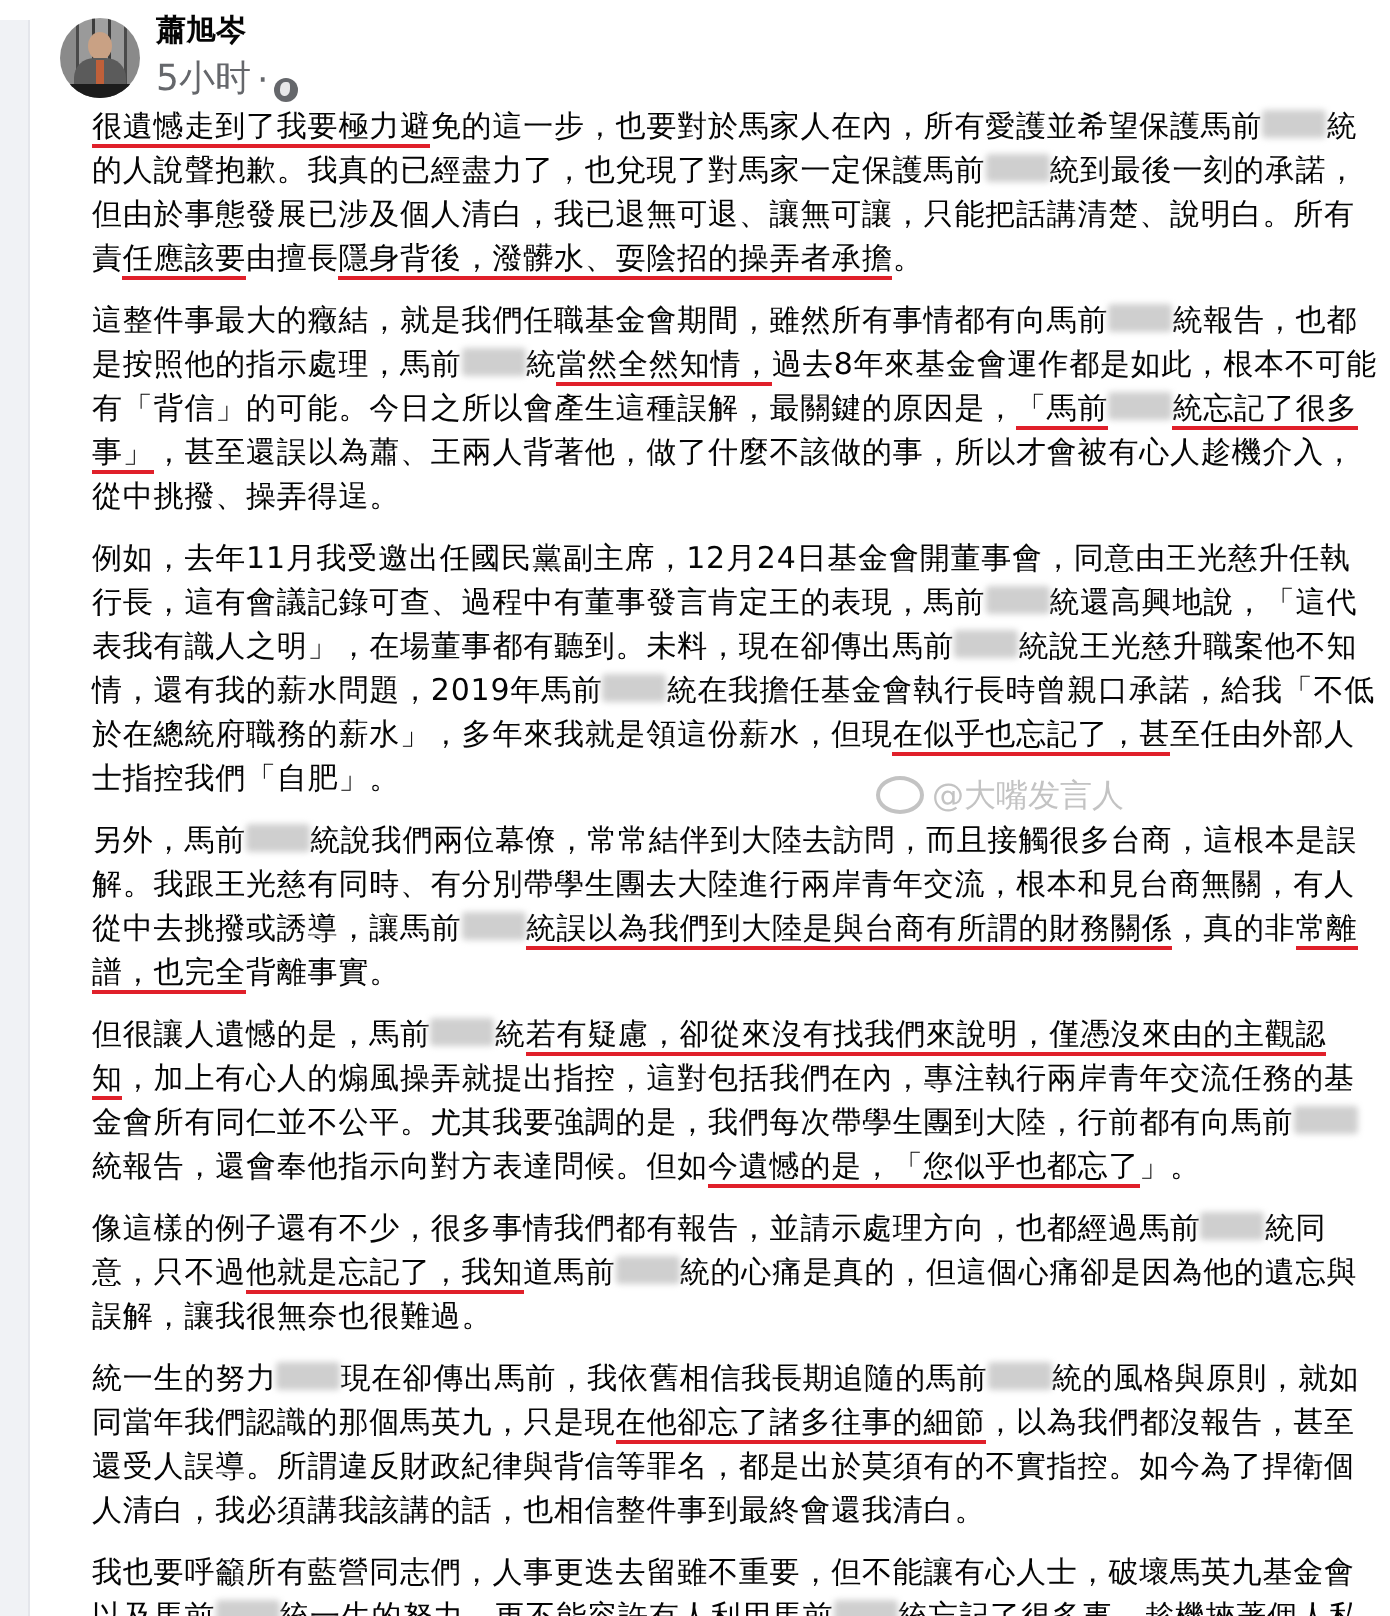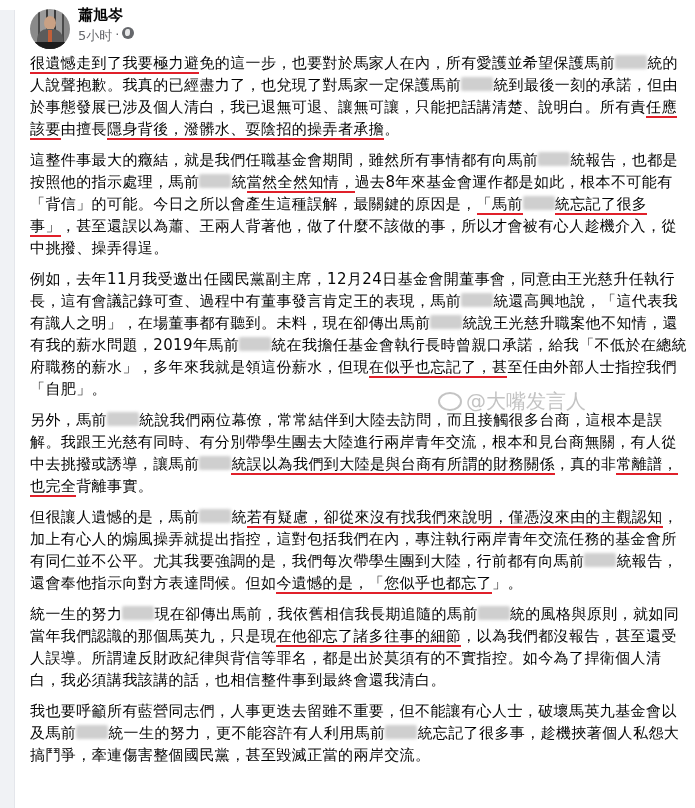--- a/index.html
+++ b/index.html
@@ -35,45 +35,45 @@
     position: absolute; left: 18px; top: 21px; width: 4px; height: 14px; background: #c0603a;
   }
   .avatar .podium {
     position: absolute; left: 0; top: 33px; width: 40px; height: 8px; background: #1c1c1c;
   }
   .author {
     position: absolute; left: 48px; top: 6px;
     font-size: 15px; font-weight: bold; color: #050505;
   }
   .meta {
-    position: absolute; left: 48px; top: 27px; font-size: 13px; color: #65676b;
-    display: flex; align-items: flex-start; gap: 3px;
+    position: absolute; left: 48px; top: 27px; font-size: 18px; color: #65676b;
+    display: flex; align-items: flex-end; gap: 3px;
   }
   .globe {
     display: inline-block; width: 12px; height: 12px; border-radius: 50%;
     background: #65676b; position: relative;
   }
   .globe::after {
     content: ""; position: absolute; left: 3px; top: 2px; width: 5px; height: 7px;
     border-radius: 50% 30% 50% 40%; background: #fff; opacity: .85;
   }
   .content {
     position: absolute; left: 0; top: 52px; width: 660px;
     font-size: 15px; line-height: 22px; color: #050505;
     letter-spacing: 0.4px;
   }
-  .para { margin: 0 0 9px 0; }
+  .para { margin: 0 0 9px 16px; }
   .ul { border-bottom: 2px solid #e0202a; padding-bottom: 0; }
   .blur {
     display: inline-block; width: 32px; height: 14px; background: #cfcfcf;
     filter: blur(1.5px); vertical-align: -1px; border-radius: 2px;
   }
   .watermark {
-    position: absolute; left: 438px; top: 388px; font-size: 20px; color: rgba(180,180,180,0.8);
-    display: flex; align-items: center; gap: 4px; pointer-events: none;
+    position: absolute; left: 438px; top: 388px; font-size: 16px; color: rgba(180,180,180,0.8);
+    display: flex; gap: 4px; pointer-events: none;
   }
   .wb-icon {
     display: inline-block; width: 20px; height: 15px; border-radius: 50%;
     border: 2px solid rgba(180,180,180,0.8);
   }
 </style>
 </head>
 <body>
 
 <div class="left-strip"></div>
@@ -93,20 +93,21 @@
       <span class="globe"></span>
     </div>
   </div>
 
   <div class="content" id="content">
       <p class="para"><span class="ul" style="border-bottom-color: rgb(224, 32, 42);">很遺憾走到了我要極力避</span><span>免的這一步，也要對於馬家人在內，所有愛護並希望保護馬前</span><span class="blur"></span><span>統的人說聲抱歉。我真的已經盡力了，也兌現了對馬家一定保護馬前</span><span class="blur"></span><span>統到最後一刻的承諾，但由於事態發展已涉及個人清白，我已退無可退、讓無可讓，只能把話講清楚、說明白。所有責</span><span class="ul" style="border-bottom-color: rgb(224, 32, 42);">任應該要</span><span>由擅長</span><span class="ul" style="border-bottom-color: rgb(224, 32, 42);">隱身背後，潑髒水、耍陰招的操弄者承擔</span><span>。</span></p>
       <p class="para"><span>這整件事最大的癥結，就是我們任職基金會期間，雖然所有事情都有向馬前</span><span class="blur"></span><span>統報告，也都是按照他的指示處理，馬前</span><span class="blur"></span><span>統</span><span class="ul" style="border-bottom-color: rgb(224, 32, 42);">當然全然知情，</span><span>過去8年來基金會運作都是如此，根本不可能有「背信」的可能。今日之所以會產生這種誤解，最關鍵的原因是，</span><span class="ul" style="border-bottom-color: rgb(224, 32, 42);">「馬前</span><span class="blur"></span><span class="ul" style="border-bottom-color: rgb(224, 32, 42);">統忘記了很多事」</span><span>，甚至還誤以為蕭、王兩人背著他，做了什麼不該做的事，所以才會被有心人趁機介入，從中挑撥、操弄得逞。</span></p>
       <p class="para"><span>例如，去年11月我受邀出任國民黨副主席，12月24日基金會開董事會，同意由王光慈升任執行長，這有會議記錄可查、過程中有董事發言肯定王的表現，馬前</span><span class="blur"></span><span>統還高興地說，「這代表我有識人之明」，在場董事都有聽到。未料，現在卻傳出馬前</span><span class="blur"></span><span>統說王光慈升職案他不知情，還有我的薪水問題，2019年馬前</span><span class="blur"></span><span>統在我擔任基金會執行長時曾親口承諾，給我「不低於在總統府職務的薪水」，多年來我就是領這份薪水，但現</span><span class="ul" style="border-bottom-color: rgb(224, 32, 42);">在似乎也忘記了，甚</span><span>至任由外部人士指控我們「自肥」。</span></p>
       <p class="para"><span>另外，馬前</span><span class="blur"></span><span>統說我們兩位幕僚，常常結伴到大陸去訪問，而且接觸很多台商，這根本是誤解。我跟王光慈有同時、有分別帶學生團去大陸進行兩岸青年交流，根本和見台商無關，有人從中去挑撥或誘導，讓馬前</span><span class="blur"></span><span class="ul" style="border-bottom-color: rgb(224, 32, 42);">統誤以為我們到大陸是與台商有所謂的財務關係</span><span>，真的非</span><span class="ul" style="border-bottom-color: rgb(224, 32, 42);">常離譜，也完全</span><span>背離事實。</span></p>
       <p class="para"><span>但很讓人遺憾的是，馬前</span><span class="blur"></span><span>統</span><span class="ul" style="border-bottom-color: rgb(224, 32, 42);">若有疑慮，卻從來沒有找我們來說明，僅憑沒來由的主觀認知</span><span>，加上有心人的煽風操弄就提出指控，這對包括我們在內，專注執行兩岸青年交流任務的基金會所有同仁並不公平。尤其我要強調的是，我們每次帶學生團到大陸，行前都有向馬前</span><span class="blur"></span><span>統報告，還會奉他指示向對方表達問候。但如</span><span class="ul" style="border-bottom-color: rgb(224, 32, 42);">今遺憾的是，「您似乎也都忘了</span><span>」。</span></p>
+      <p class="para"><span>像這樣的例子還有不少，很多事情我們都有報告，並請示處理方向，也都經過馬前</span><span class="blur"></span><span>統同意，只不過</span><span class="ul" style="border-bottom-color: rgb(224, 32, 42);">他就是忘記了，我知</span><span>道馬前</span><span class="blur"></span><span>統的心痛是真的，但這個心痛卻是因為他的遺忘與誤解，讓我很無奈也很難過。</span></p>
       <p class="para"><span>統一生的努力</span><span class="blur"></span><span>現在卻傳出馬前，我依舊相信我長期追隨的馬前</span><span class="blur"></span><span>統的風格與原則，就如同當年我們認識的那個馬英九，只是現</span><span class="ul" style="border-bottom-color: rgb(224, 32, 42);">在他卻忘了諸多往事的細節</span><span>，以為我們都沒報告，甚至還受人誤導。所謂違反財政紀律與背信等罪名，都是出於莫須有的不實指控。如今為了捍衛個人清白，我必須講我該講的話，也相信整件事到最終會還我清白。</span></p>
       <p class="para"><span>我也要呼籲所有藍營同志們，人事更迭去留雖不重要，但不能讓有心人士，破壞馬英九基金會以及馬前</span><span class="blur"></span><span>統一生的努力，更不能容許有人利用馬前</span><span class="blur"></span><span>統忘記了很多事，趁機挾著個人私怨大搞鬥爭，牽連傷害整個國民黨，甚至毀滅正當的兩岸交流。</span></p>
     </div>
 </div>
 
 <div class="watermark">
   <span class="wb-icon"></span>
   <span>@大嘴发言人</span>
 </div>
 

